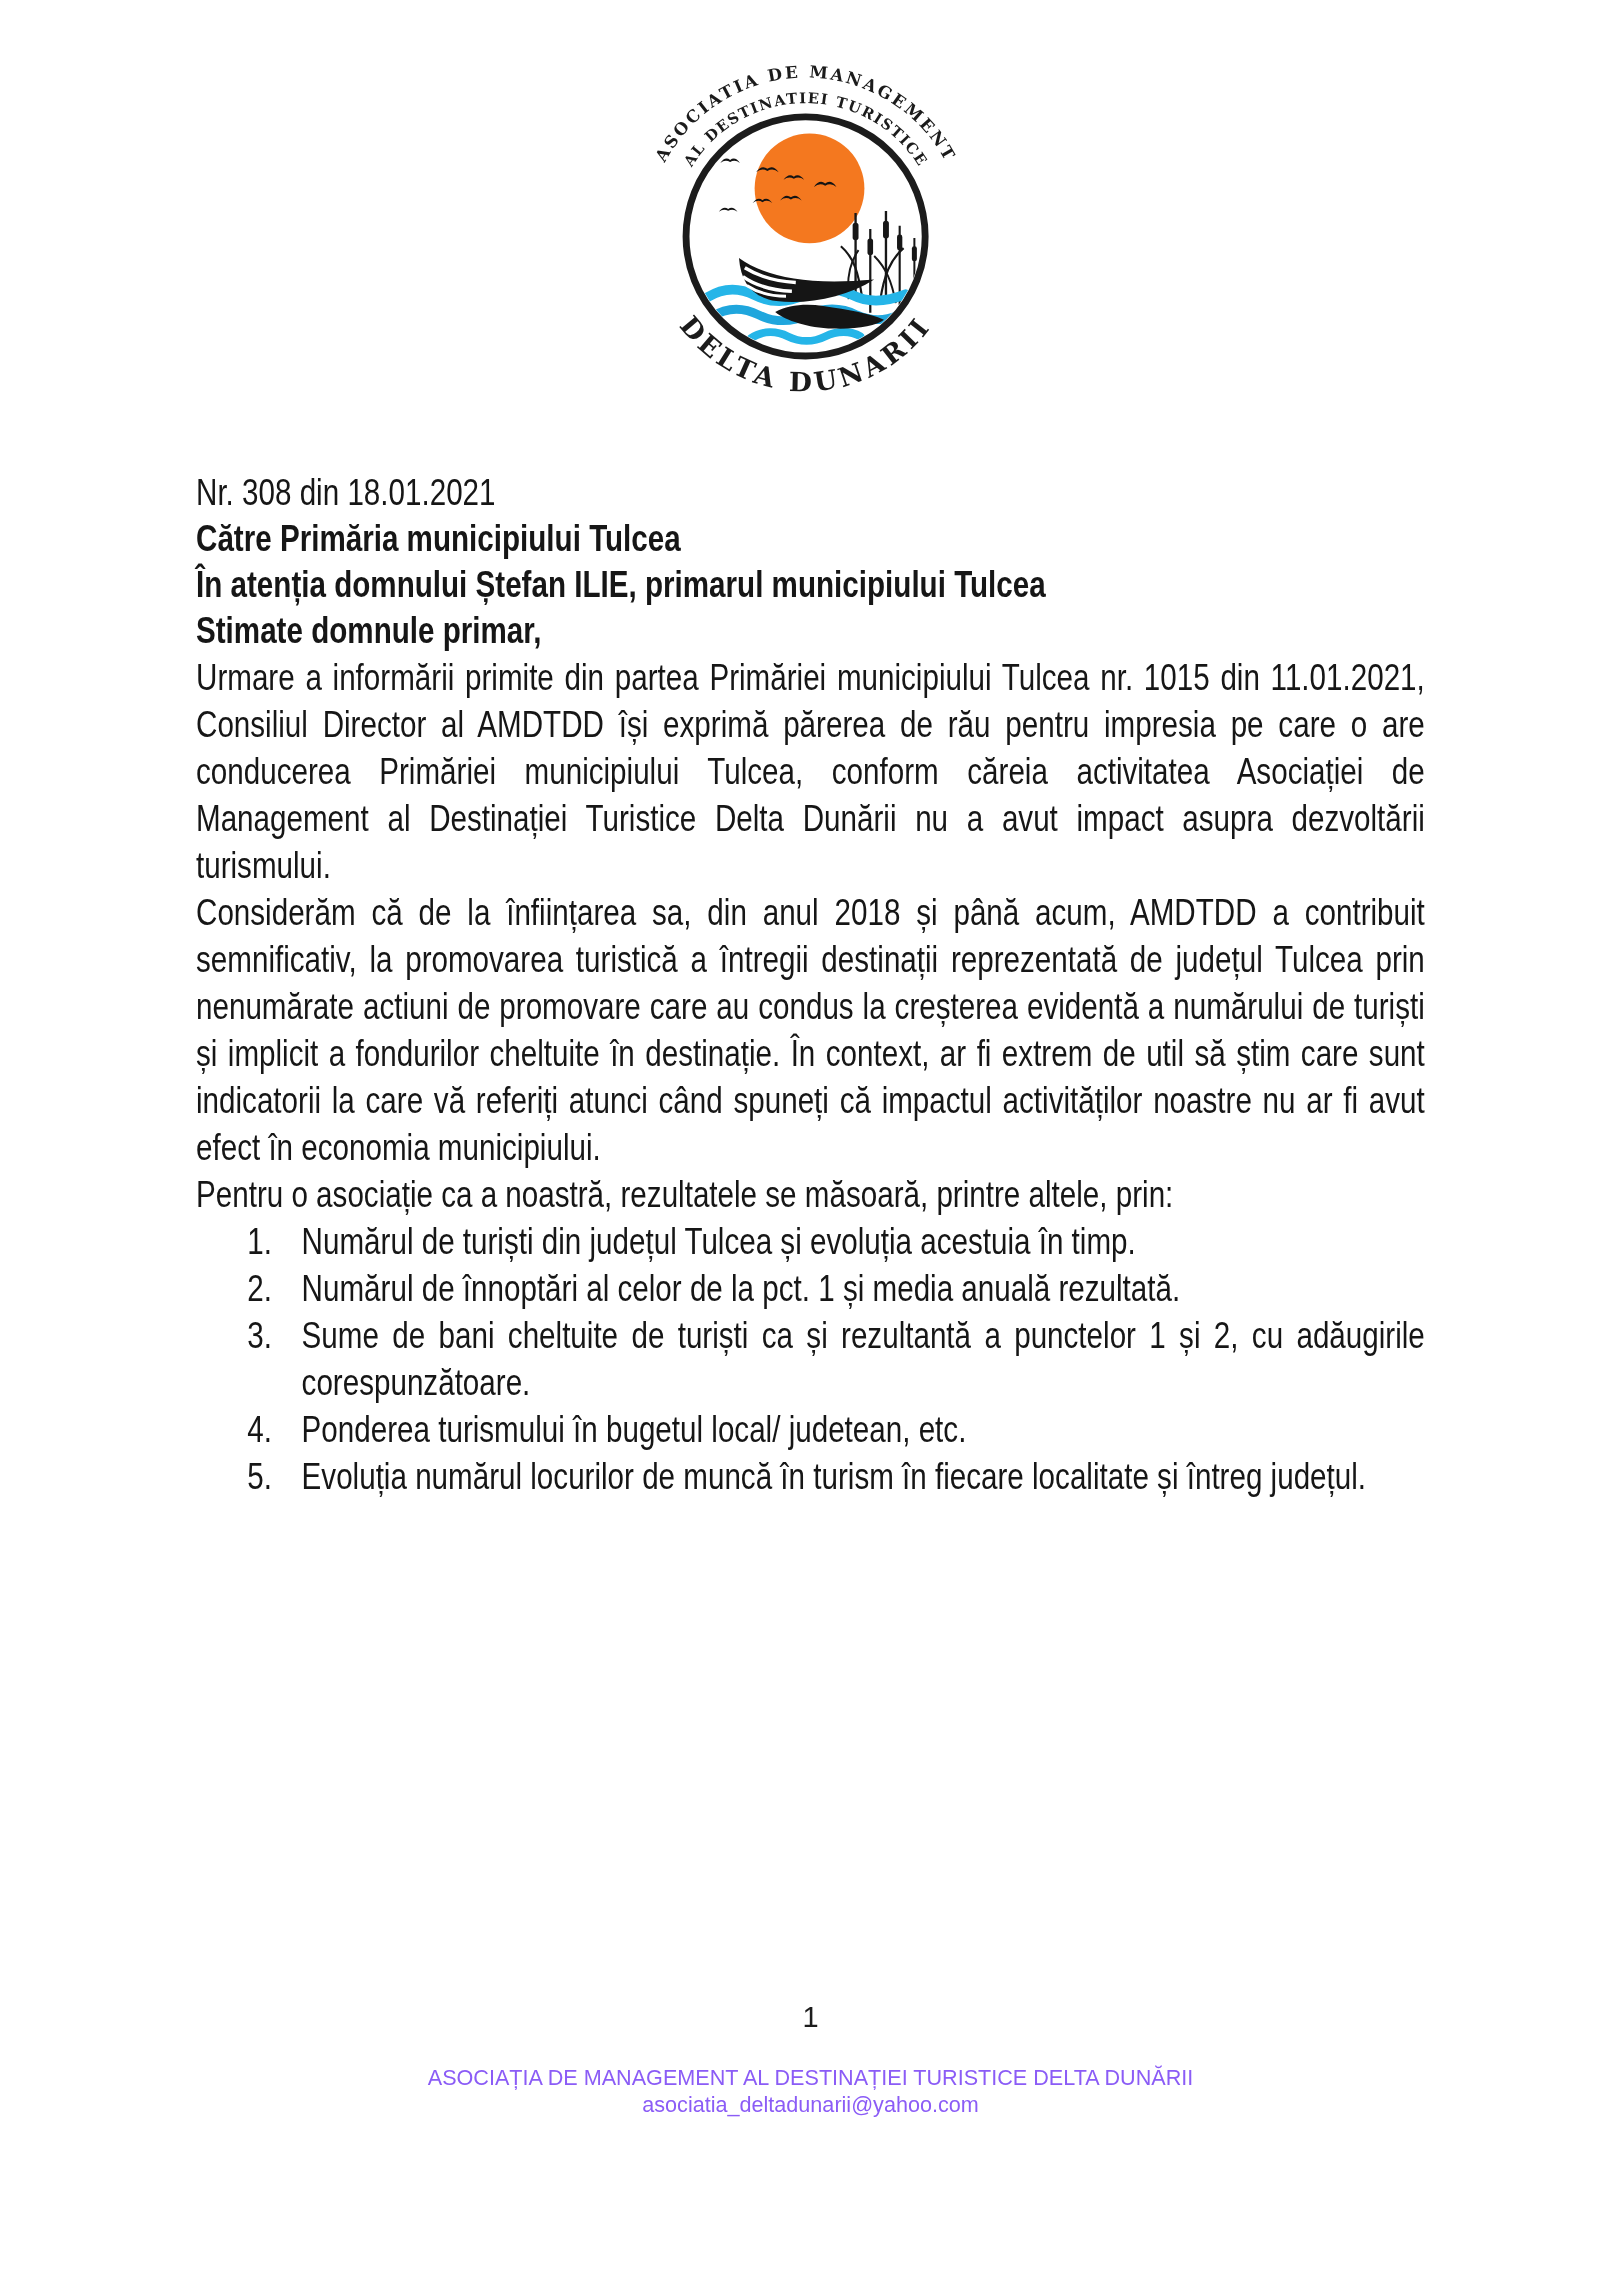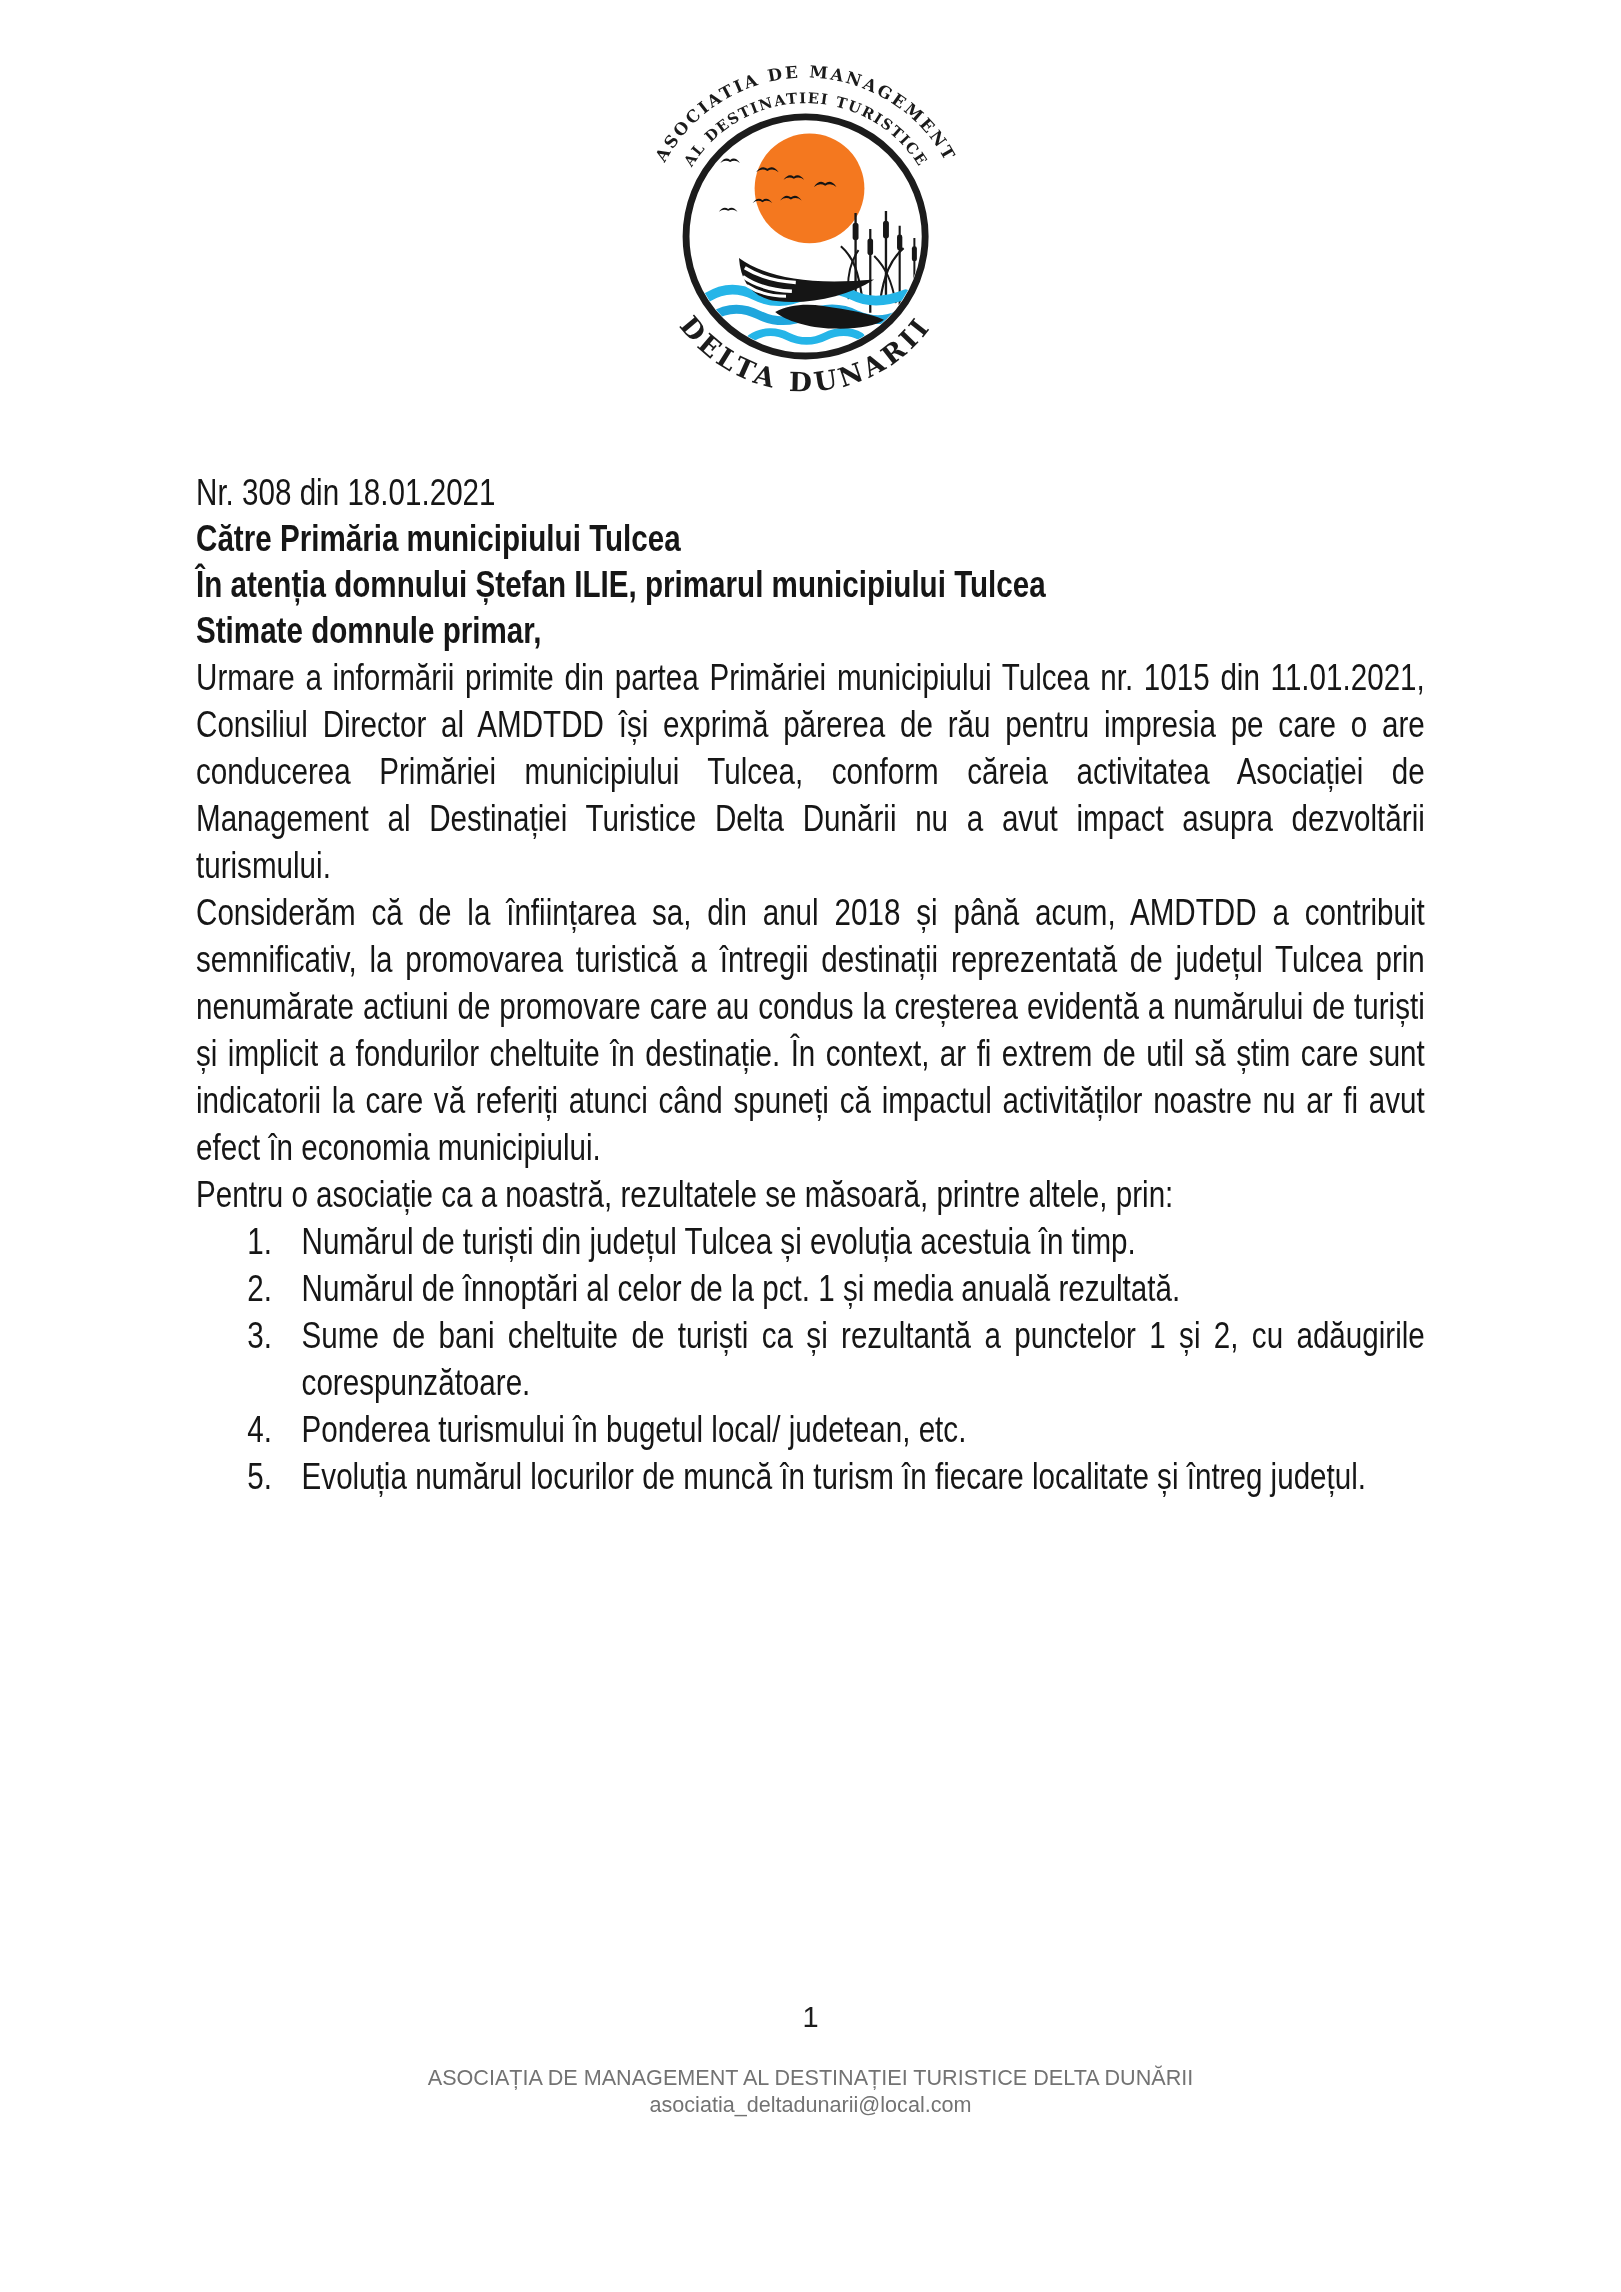--- a/index.html
+++ b/index.html
@@ -40,21 +40,21 @@
 
   
   .page-number {
     position:absolute; top:2003px; left:0; width:100%;
     text-align:center; font-size:29px; line-height:29px; color:#1d1d1d;
   }
   .footer {
     position:absolute; top:2064px; left:0; width:100%;
     text-align:center;
     font-size:21.6px; line-height:27px;
-    color:#737373;
+    color:#8b5cf6;
   }
 </style>
 </head>
 <body>
 
 <div class="page">
 
   <svg class="logo" viewBox="0 0 350 365" xmlns="http://www.w3.org/2000/svg">
     <defs>
       <clipPath id="circleClip">
@@ -168,17 +168,17 @@
         <span class="num">5.</span>
         <span class="li-text">Evoluția numărul locurilor de muncă în turism în fiecare localitate și întreg județul.</span>
       </li>
     </ol>
   </main>
 
   <div class="page-number">1</div>
 
   <footer class="footer">
     <div>ASOCIAȚIA DE MANAGEMENT AL DESTINAȚIEI TURISTICE DELTA DUNĂRII</div>
-    <div>asociatia_deltadunarii@local.com</div>
+    <div>asociatia_deltadunarii@yahoo.com</div>
   </footer>
 
 </div>
 
 
 </body></html>

